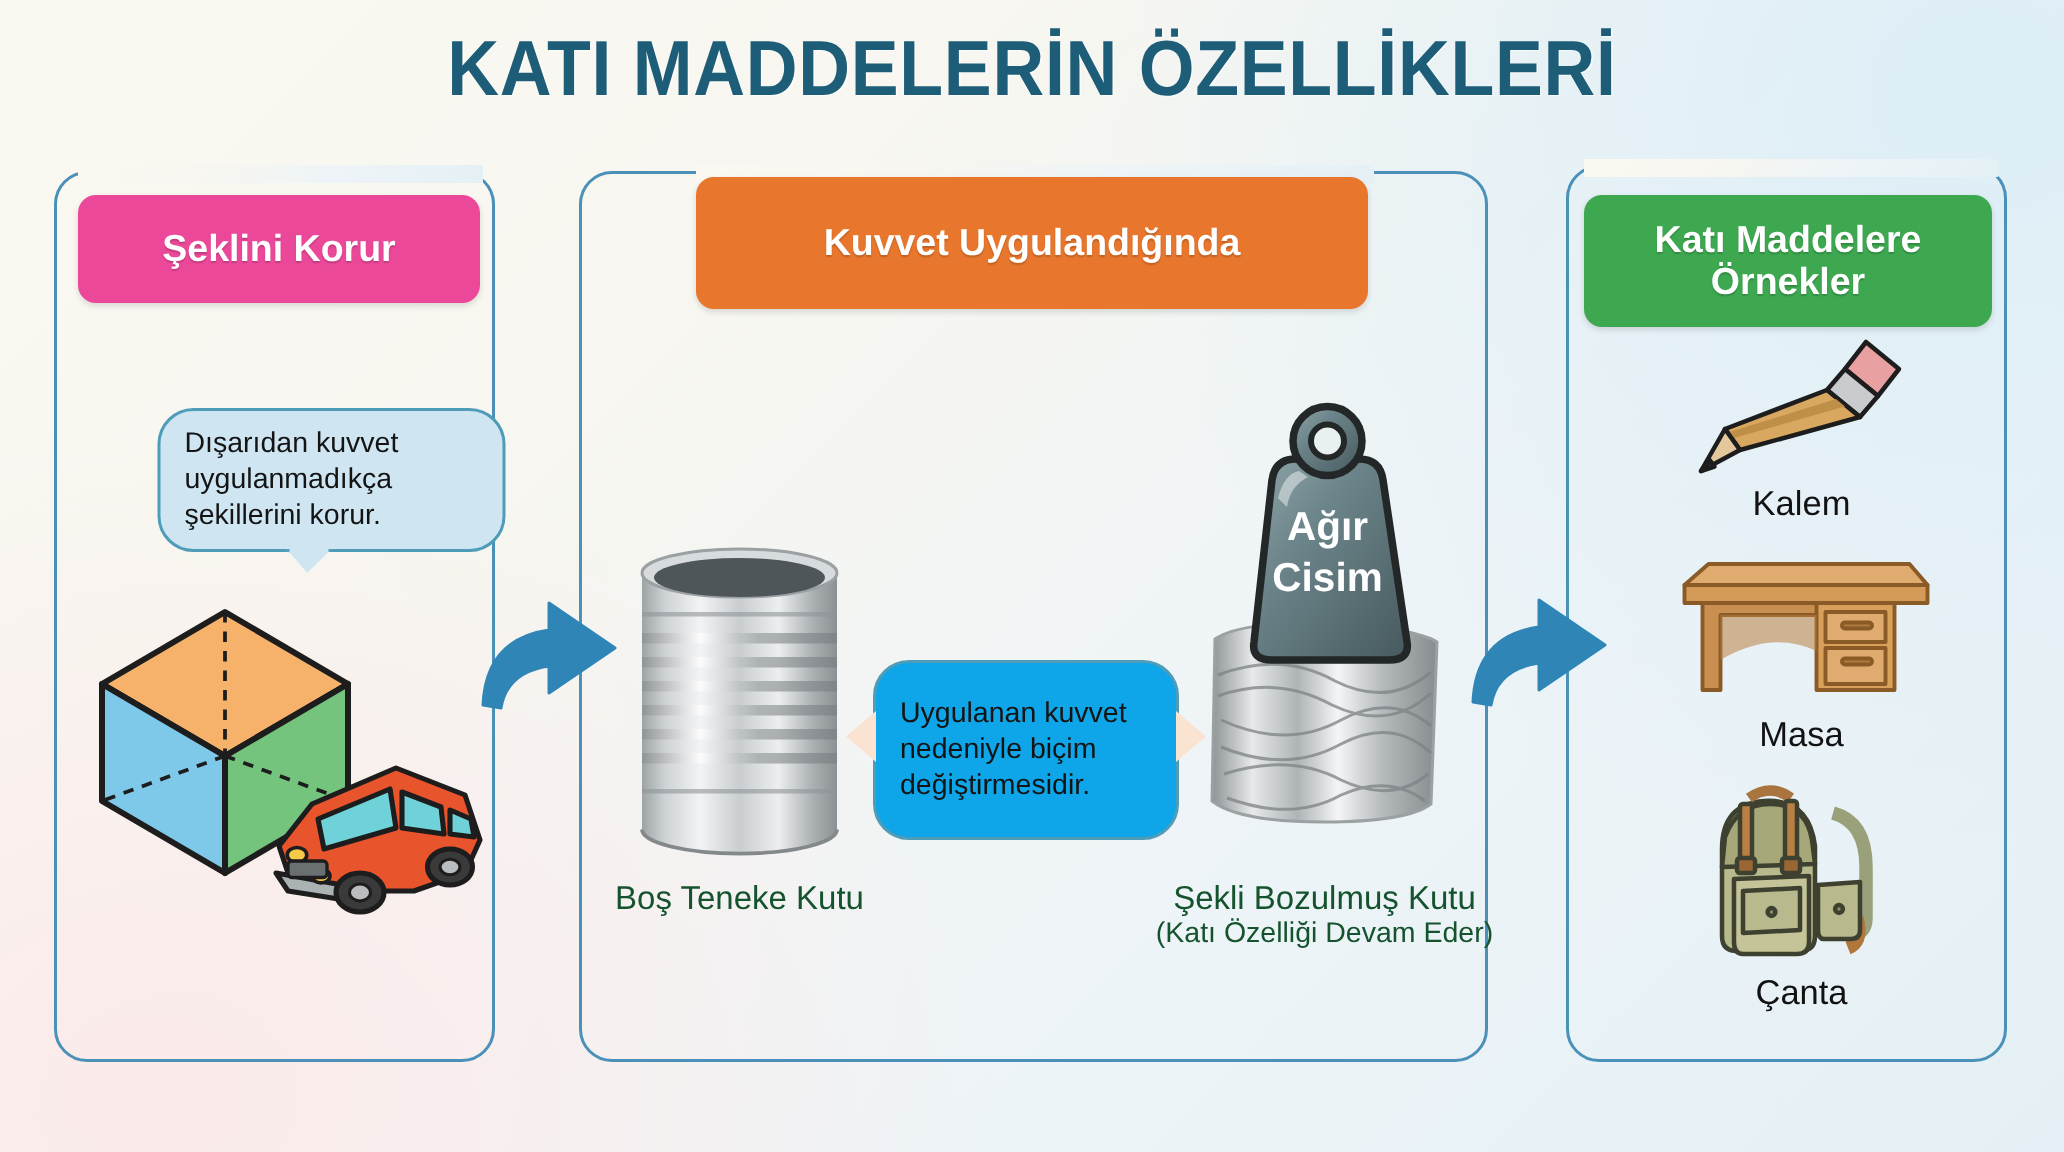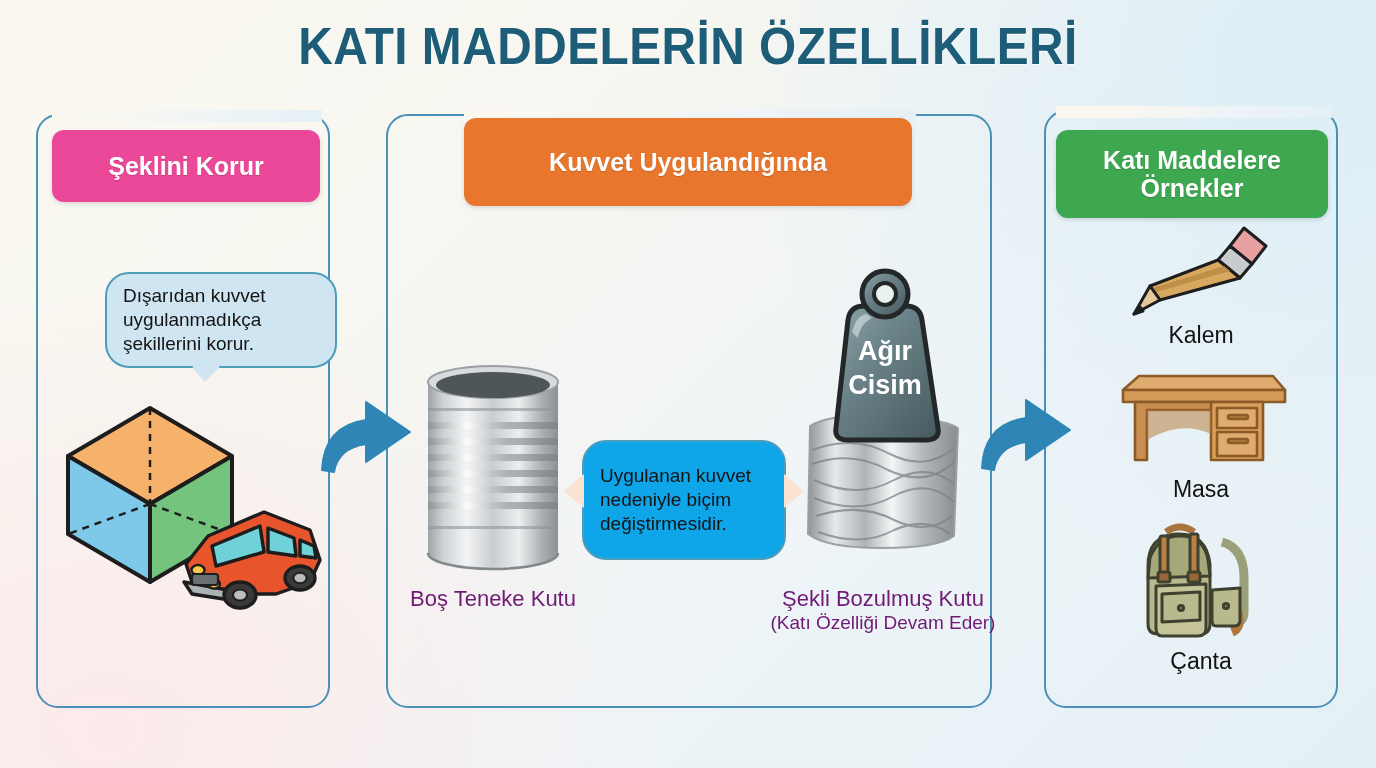--- a/index.html
+++ b/index.html
@@ -107,21 +107,21 @@
 
   
   #cube   { position: absolute; left: 60px;  top: 400px; width: 180px; height: 190px; }
   #car    { position: absolute; left: 168px; top: 490px; width: 170px; height: 130px; }
 
   
   #can-good    { position: absolute; left: 418px; top: 360px; width: 150px; height: 215px; }
   #can-crushed { position: absolute; left: 788px; top: 258px; width: 190px; height: 320px; }
 
   .fig-label {
-    position: absolute; text-align: center; color: #701a75;
+    position: absolute; text-align: center; color: #14532d;
     font-size: 22px; line-height: 1.16;
   }
   #label-can-good    { left: 378px; top: 586px; width: 230px; }
   #label-can-crushed { left: 742px; top: 586px; width: 282px; }
   #label-can-crushed .sub { font-size: 19px; }
 
   
   .example { position: absolute; left: 1044px; width: 294px; text-align: center; padding-left: 20px; }
   #ex-1 { top: 222px; }
   #ex-2 { top: 368px; }

